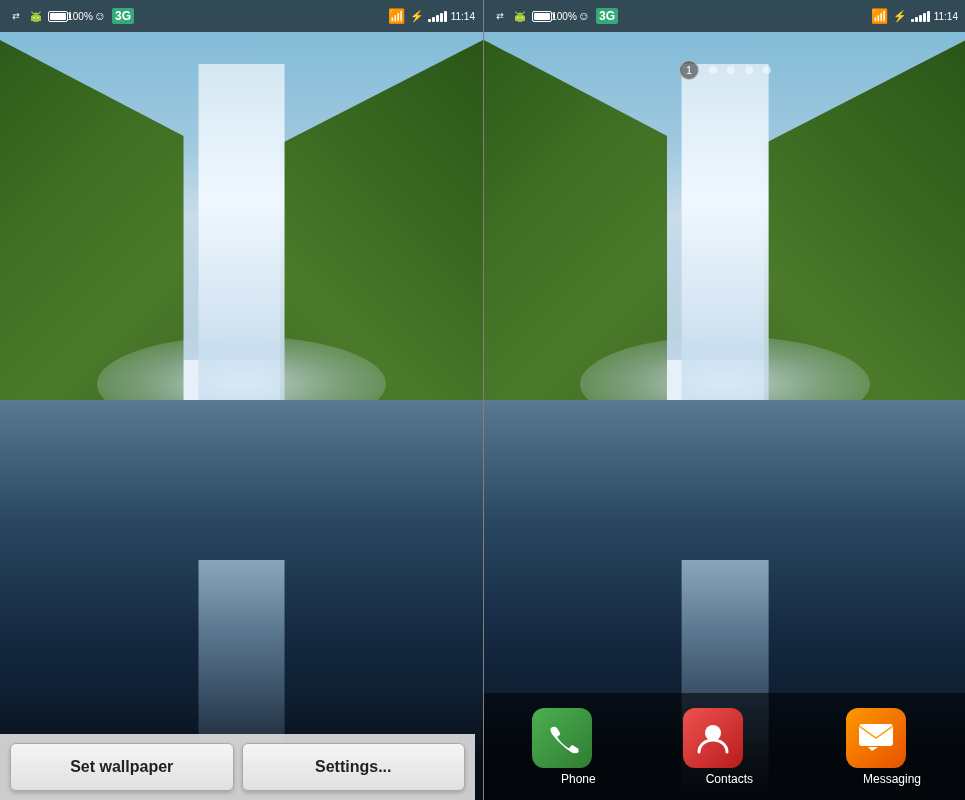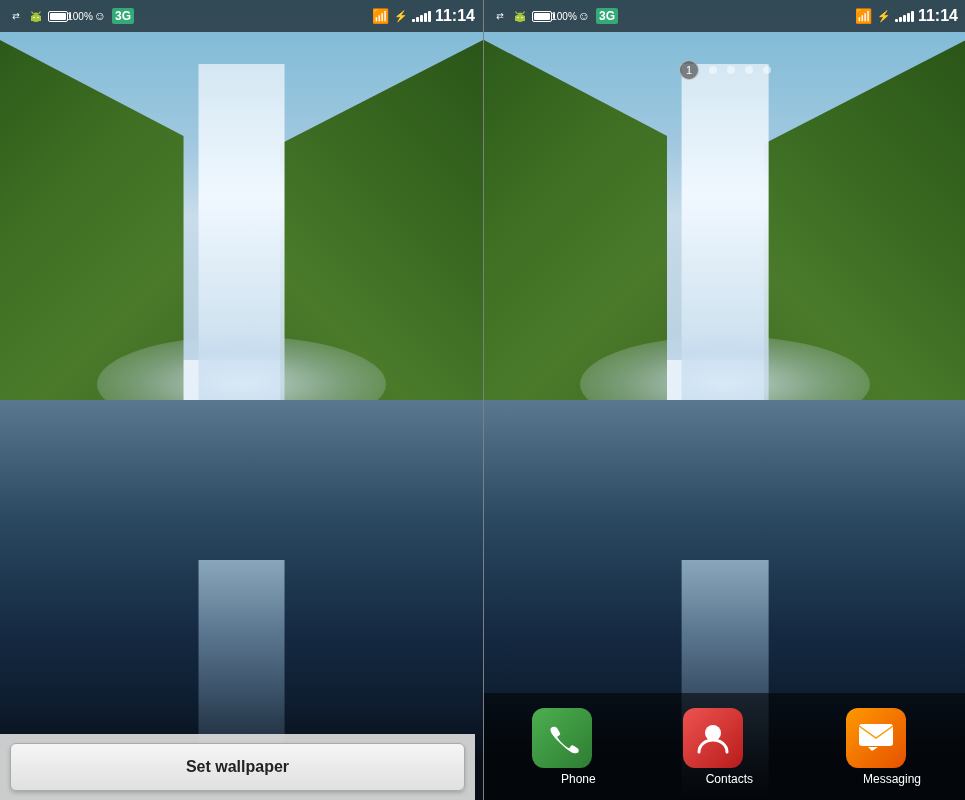--- a/index.html
+++ b/index.html
@@ -150,22 +150,22 @@
       gap: 4px;
     }
 
     .status-right {
       display: flex;
       align-items: center;
       gap: 4px;
     }
 
     .status-time {
-      font-size: 16px;
-      font-weight: bold;
+      font-size: 10px;
+      font-weight: normal;
       color: white;
     }
 
     .status-icon {
       width: 16px;
       height: 12px;
       display: inline-flex;
       align-items: center;
       justify-content: center;
       font-size: 9px;
@@ -406,20 +406,21 @@
         <span style="height:7px"></span>
         <span style="height:9px"></span>
         <span style="height:11px"></span>
       </div>
       <span class="status-time">11:14</span>
     </div>
   </div>
 
   <div class="bottom-buttons">
     <button class="btn">Set wallpaper</button>
+    <button class="btn">Settings...</button>
   </div>
 </div>
 
 <div class="divider"></div>
 
 <div class="right-panel">
 
   <div class="scene">
     <div class="sky"></div>
     <div class="cliff-left"></div>

